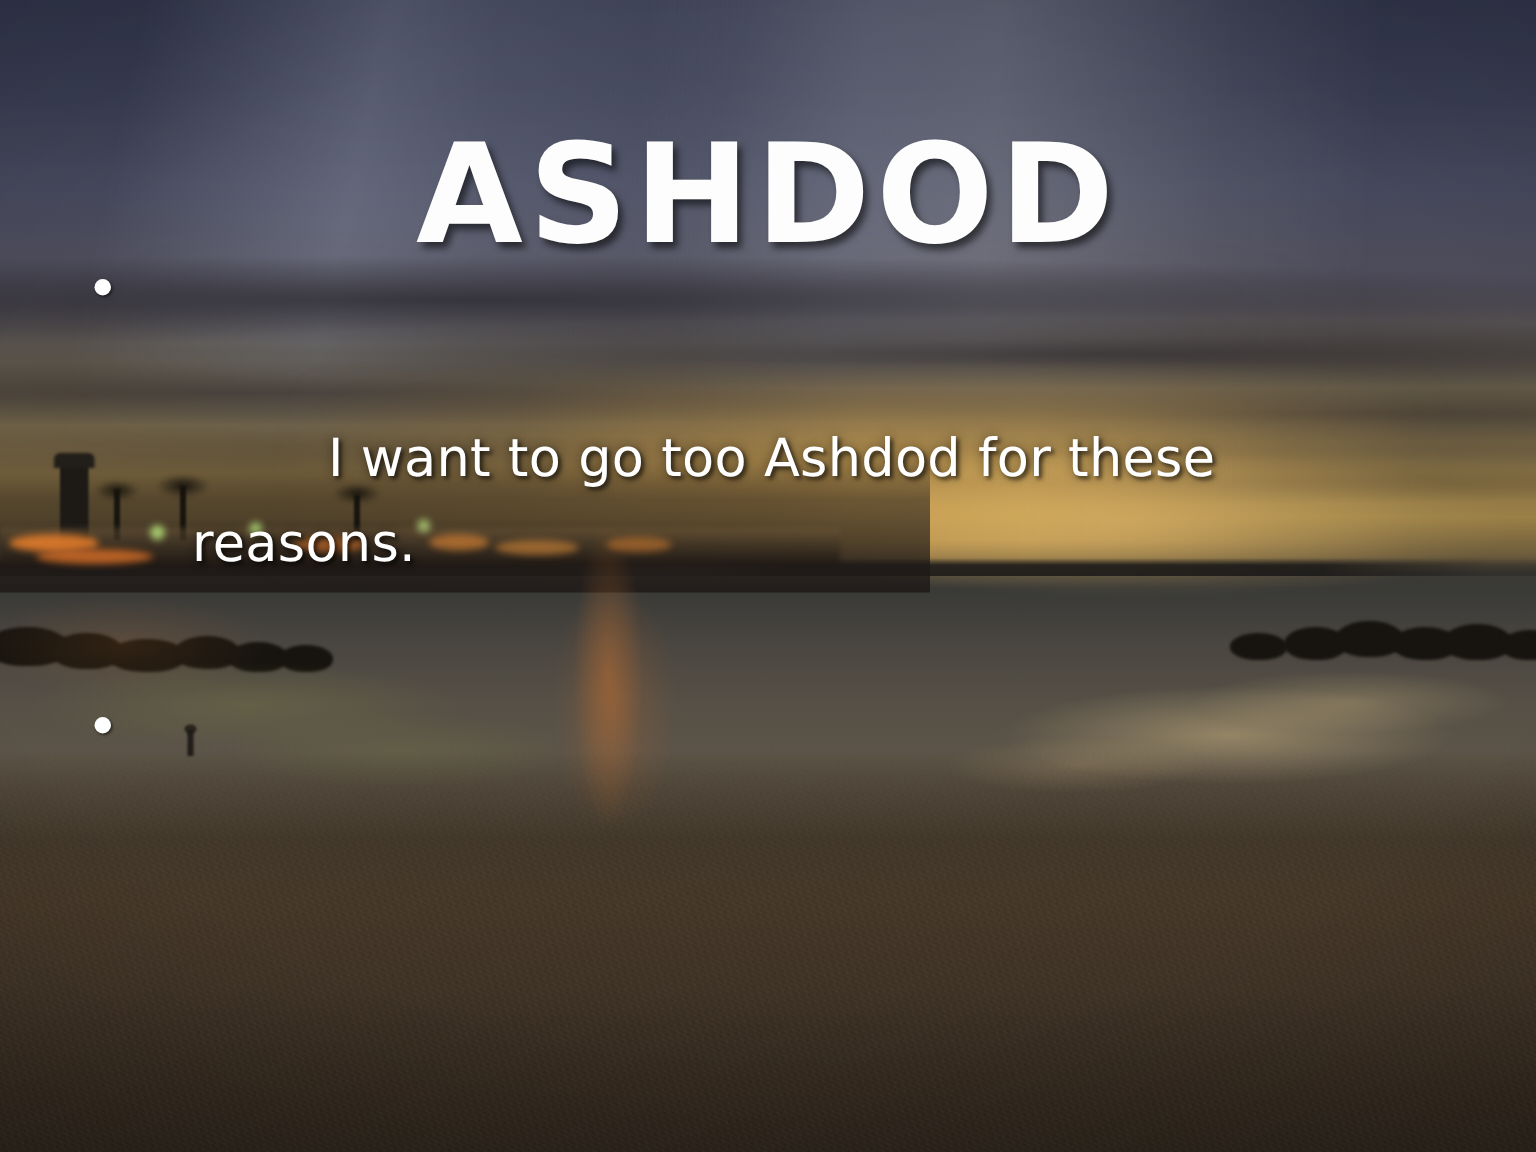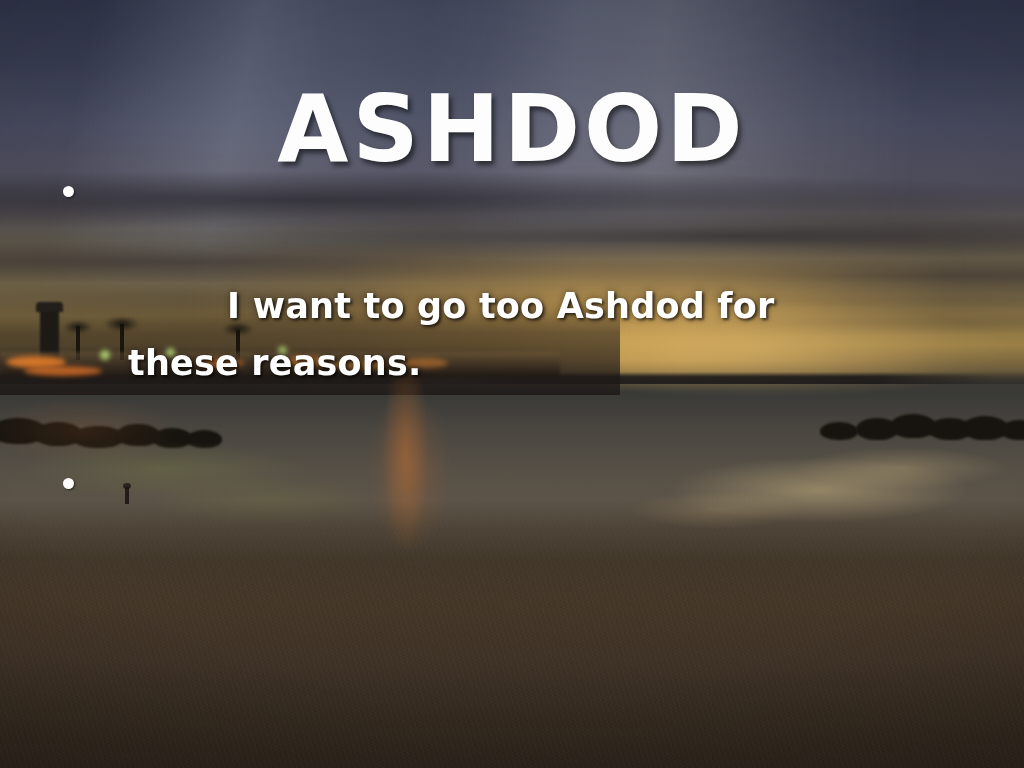--- a/index.html
+++ b/index.html
@@ -191,21 +191,21 @@
     padding: 0;
     list-style: none;
   }
 
   .bullet-item {
     position: relative;
     padding-left: 78px;
     margin: 0 0 7px 0;
     color: #ffffff;
     font-family: "DejaVu Sans", sans-serif;
-    font-weight: bold;
+    font-weight: normal;
     font-size: 35px;
     line-height: 57px;
     letter-spacing: .2px;
     text-shadow:
       2px 2px 3px rgba(0,0,0,.62),
       0 0 7px rgba(0,0,0,.42);
     white-space: pre-wrap;
   }
 
   .bullet-marker {

